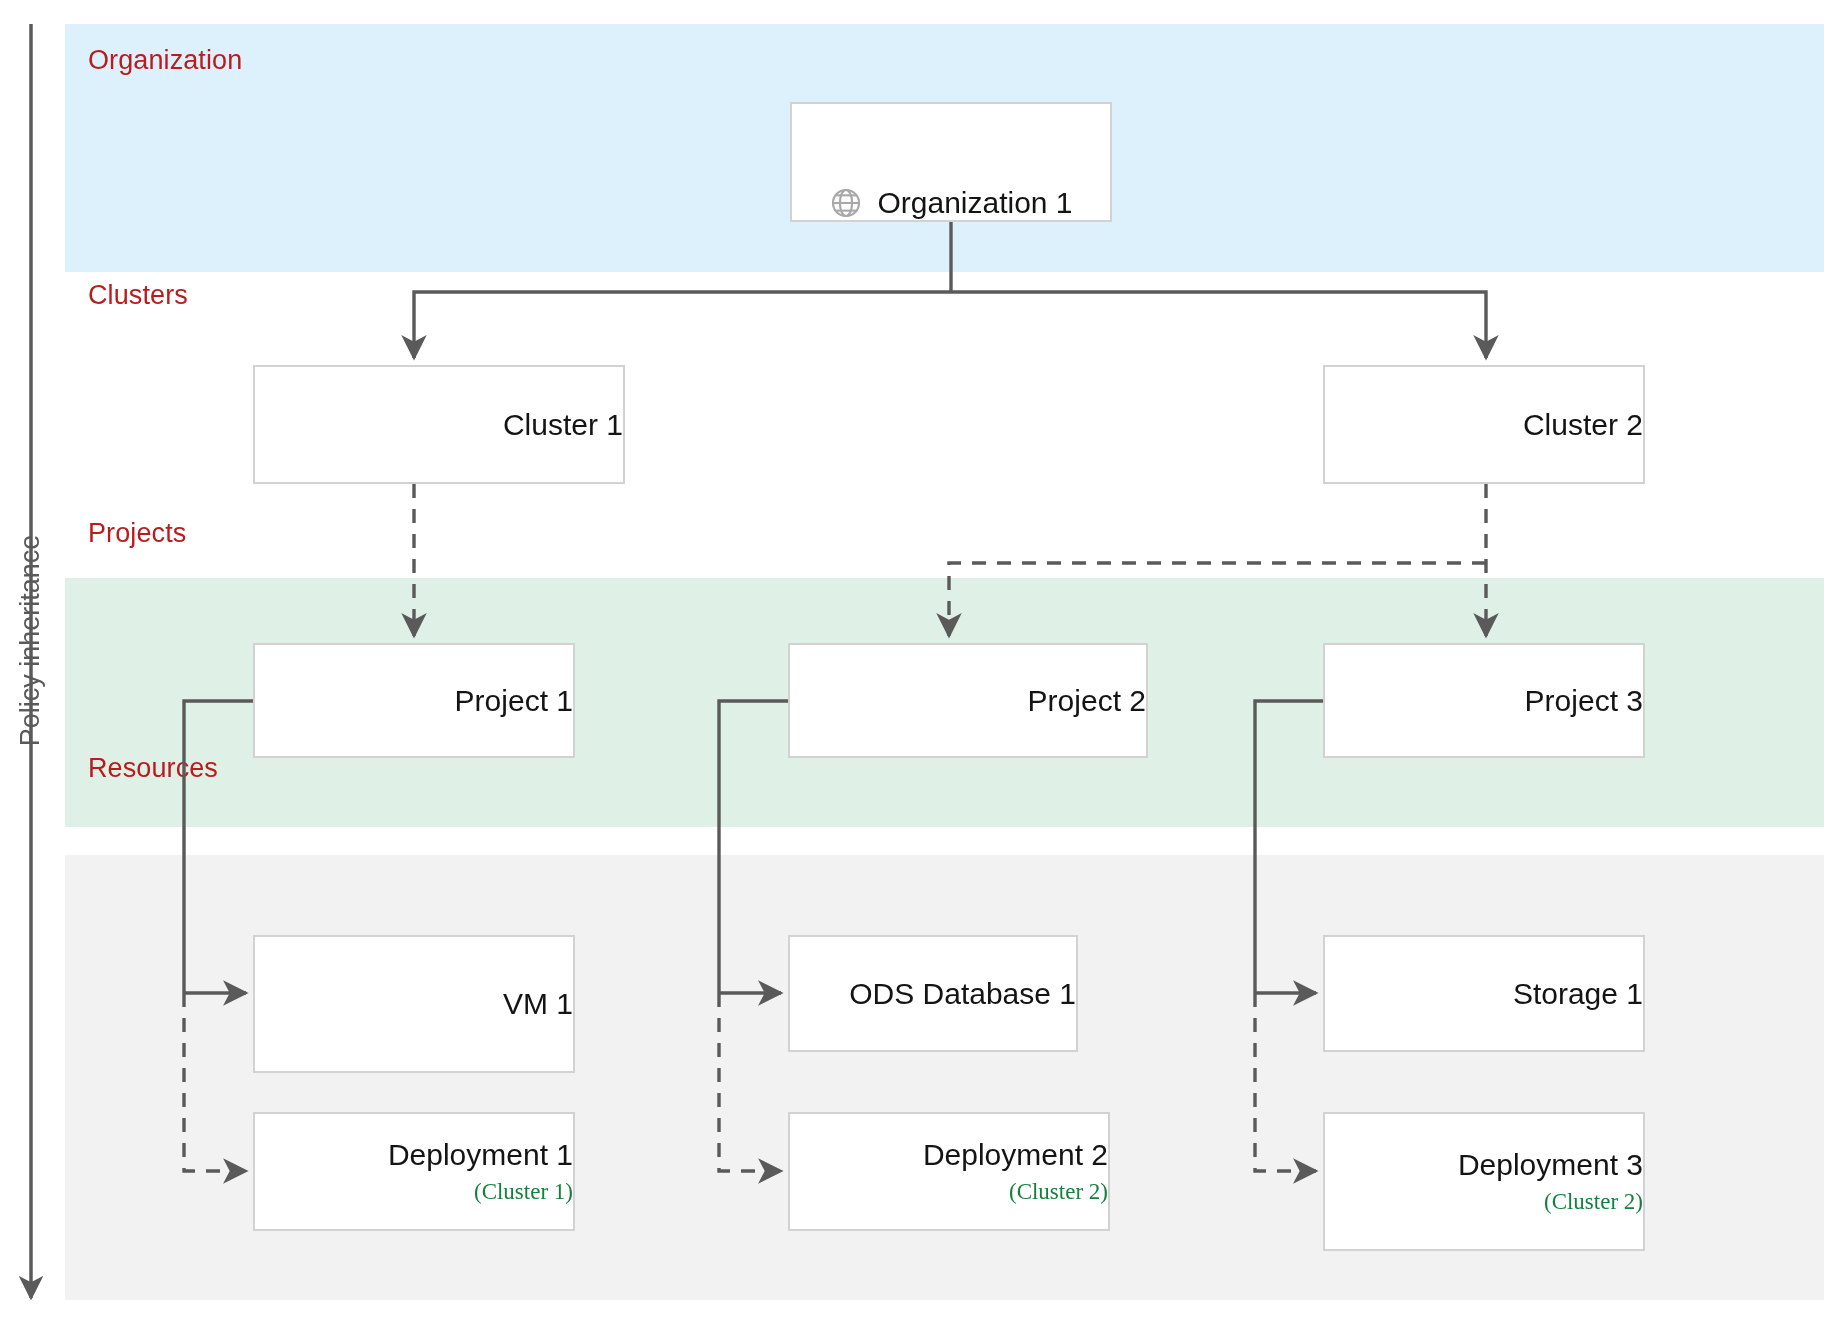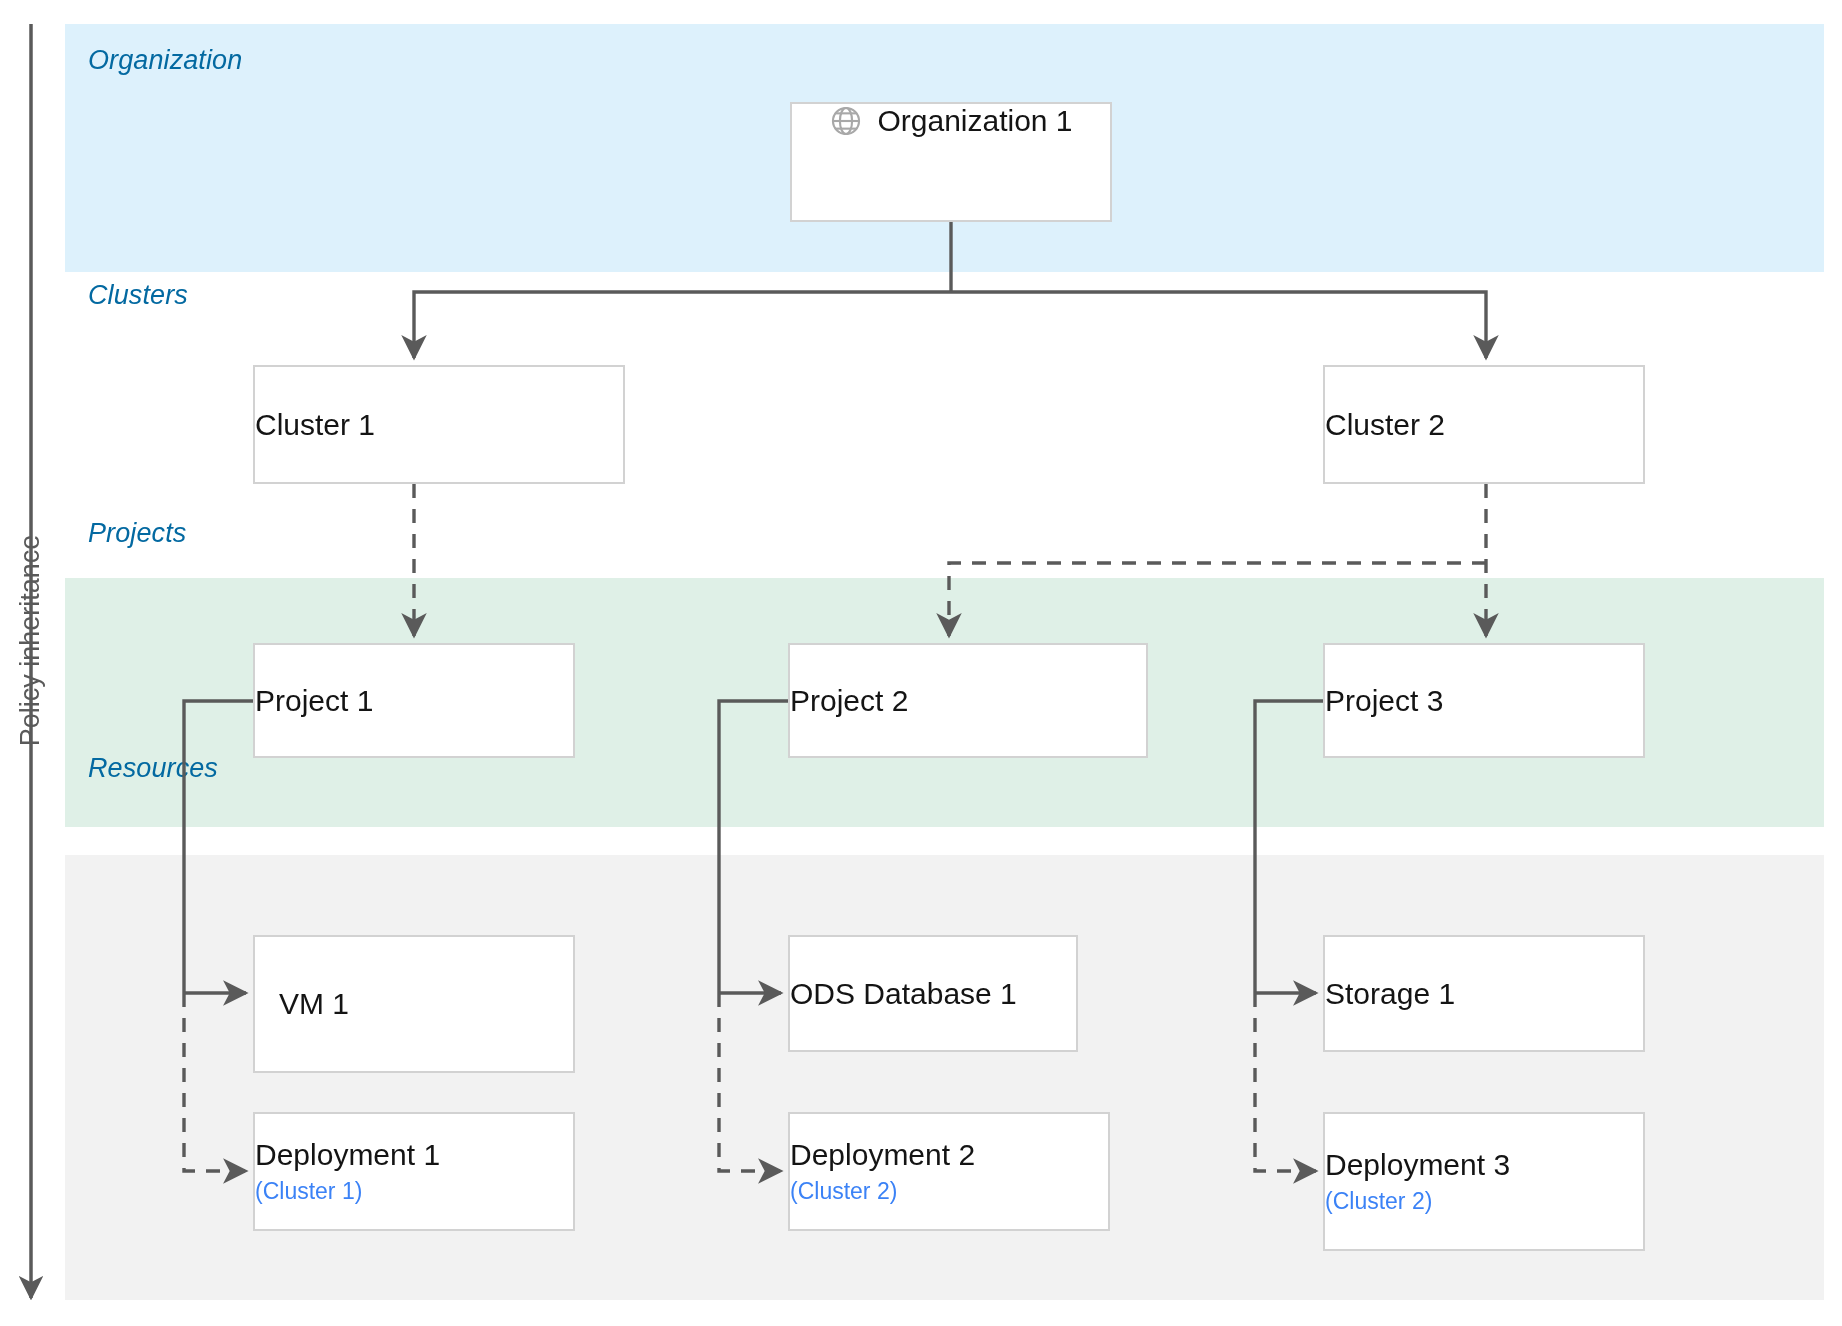--- a/index.html
+++ b/index.html
@@ -22,24 +22,23 @@
     width: 1759px;
   }
   .band-org      { top: 24px;  height: 248px; background: #ddf1fc; }
   .band-clusters { top: 272px; height: 306px; background: #ffffff; }
   .band-projects { top: 578px; height: 249px; background: #dff0e7; }
   .band-res      { top: 855px; height: 445px; background: #f2f2f2; }
 
   .band-label {
     position: absolute;
     font-size: 27px;
-    color: #0369a1;
+    color: #b91c1c;
     white-space: nowrap;
     letter-spacing: 0.1px;
-    font-style: italic;
   }
   .lbl-org      { left: 88px;  top: 45px;  }
   .lbl-clusters { left: 88px;  top: 280px; }
   .lbl-projects { left: 88px;  top: 518px; }
   .lbl-res      { left: 88px;  top: 753px; }
 
   
   #policy-axis {
     position: absolute;
     left: 0; top: 0;
@@ -57,35 +56,36 @@
     white-space: nowrap;
   }
 
   
   .node {
     position: absolute;
     background: #ffffff;
     border: 2px solid #d2d2d2;
     display: flex;
     flex-direction: column;
-    align-items: flex-start;
+    align-items: flex-end;
     justify-content: center;
     color: #141414;
   }
   .node .title {
     font-size: 30px;
     line-height: 1.12;
     white-space: nowrap;
   }
   .node .subtitle {
     font-size: 23px;
     line-height: 1.12;
-    color: #3b82f6;
+    color: #15803d;
     white-space: nowrap;
     margin-top: 8px;
+    font-family: Liberation Serif, serif;
   }
   .node.with-icon { flex-direction: row; gap: 14px; }
   .globe-icon { display: block; width: 34px; height: 34px; flex: 0 0 auto; }
 
   
   #node-org { left: 790px; top: 102px; width: 322px; height: 120px; }
 
   #node-cluster-1 { left: 253px;  top: 365px; width: 372px; height: 119px; }
   #node-cluster-2 { left: 1323px; top: 365px; width: 322px; height: 119px; }
 

